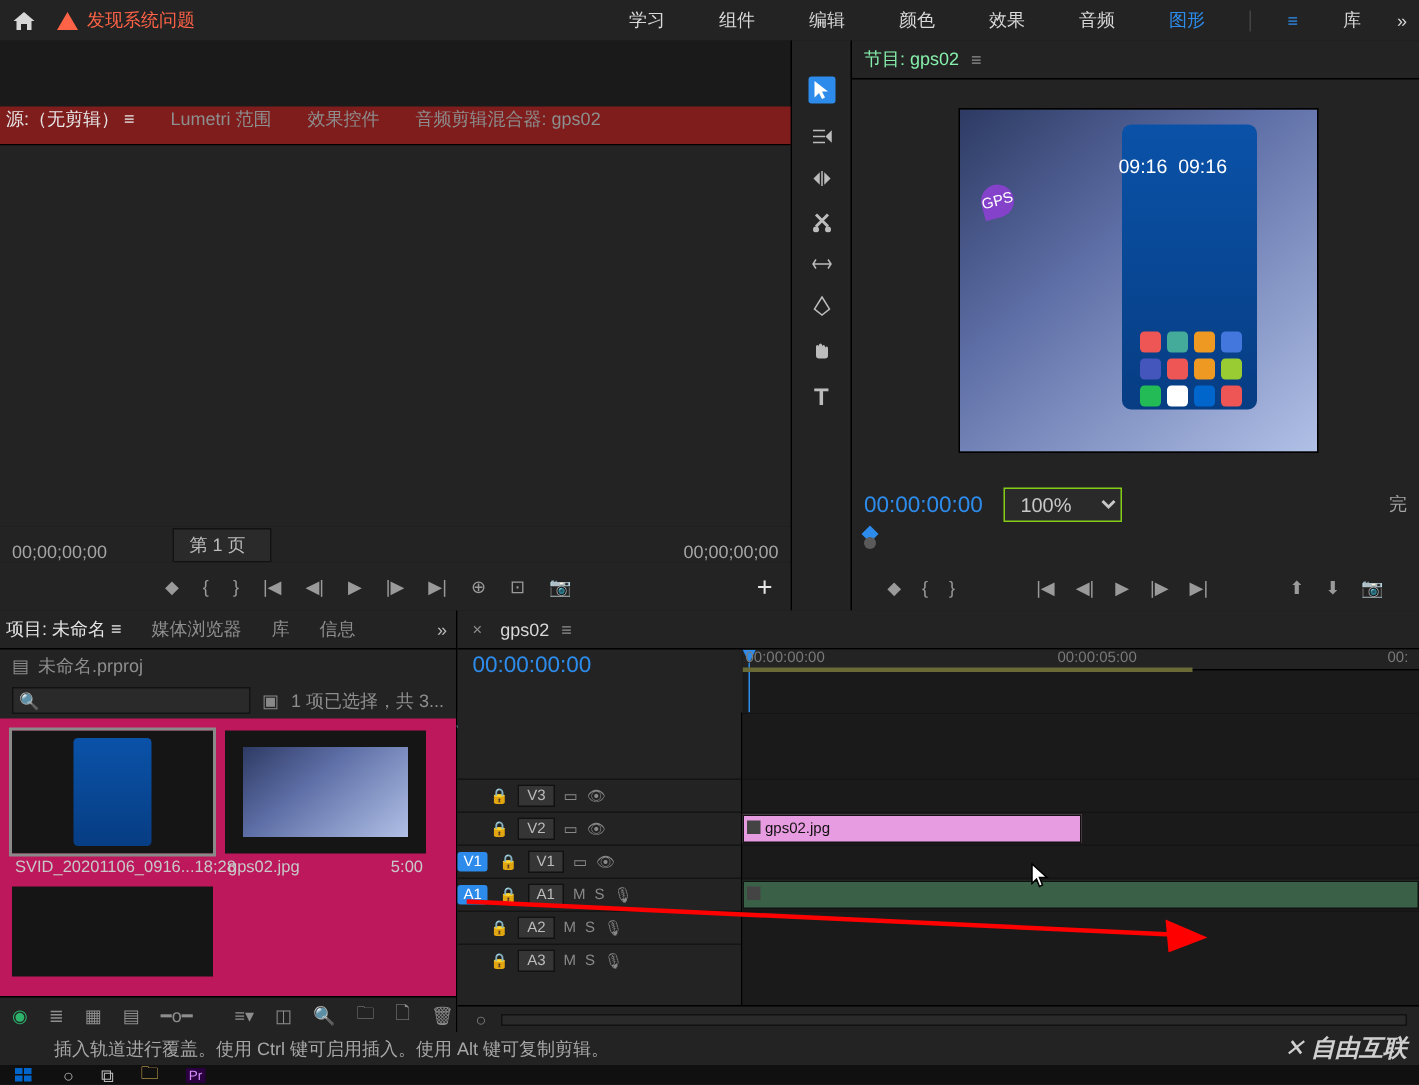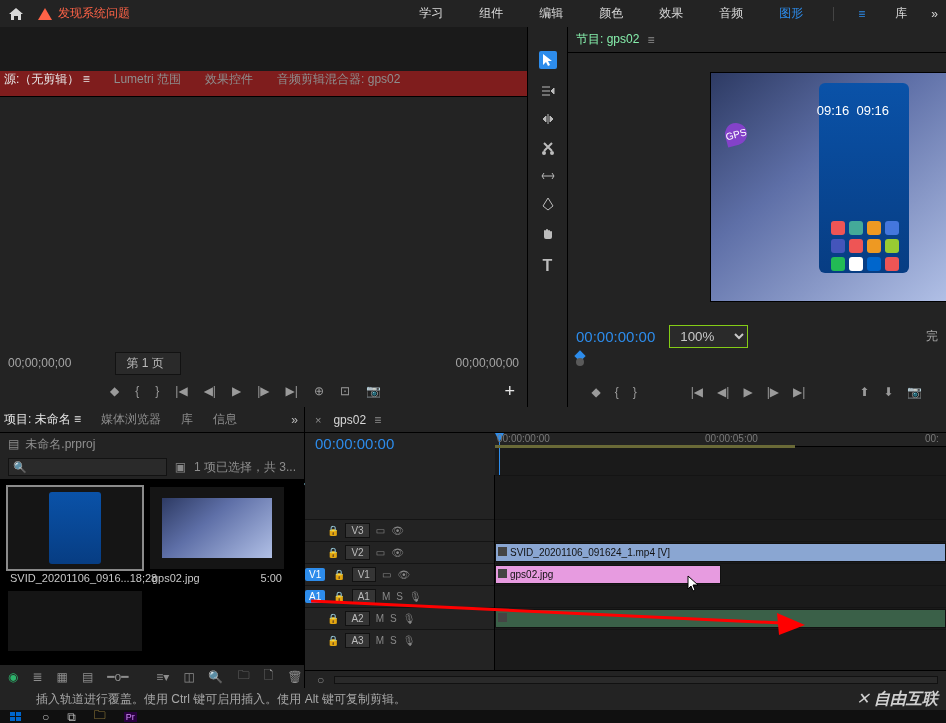--- a/index.html
+++ b/index.html
@@ -14,36 +14,36 @@
 .topbar .tabs .tab.active { color: #2d8ceb; }
 .topbar .more { margin-left: 18px; color: #d9d9d9; }
 
 
 .upper { height: 380px; display: flex; background: #1a1a1a; }
 .upper .srcpanel { width: 528px; display: flex; flex-direction: column; border-right: 1px solid #000; }
 .upper .srcpanel .tabs { height: 26px; display: flex; align-items: flex-start; padding-left: 4px; gap: 24px; border-bottom: 1px solid #000; background: #7f1d1d; margin-top: 44px; }
 .upper .srcpanel .tabs .t { color: #8e8e8e; }
 .upper .srcpanel .tabs .t.active { color: #e6e6e6; }
 .upper .srcpanel .body { flex: 1; background: #232323; }
-.upper .srcpanel .bottominfo { height: 24px; background: #232323; display: flex; align-items: center; padding: 0 8px; }
+.upper .srcpanel .bottominfo { height: 24px; background: #232323; display: flex; align-items: flex-end; padding: 0 8px; }
 .upper .srcpanel .bottominfo .tc { color: #a6a6a6; }
 .upper .srcpanel .bottominfo .pager { margin-left: 44px; background: #2a2a2a; padding: 2px 16px 2px 10px; border: 1px solid #121212; }
 .upper .srcpanel .bottominfo .tc2 { margin-left: auto; color: #a6a6a6; }
 .upper .srcpanel .transport { height: 32px; background: #232323; display: flex; align-items: center; gap: 16px; padding-left: 110px; }
 .upper .srcpanel .transport .btn { color: #9a9a9a; }
 .upper .srcpanel .transport .plus { margin-left: auto; margin-right: 12px; color: #e6e6e6; font-size: 18px; }
 
 .upper .toolcol { width: 40px; background: #232323; border-right: 1px solid #000; display: flex; flex-direction: column; align-items: center; padding-top: 24px; gap: 16px; }
 .upper .toolcol .tool { color: #bcbcbc; }
 .upper .toolcol .tool.active { background: #2d8ceb; padding: 2px 3px; border-radius: 2px; }
 
 .upper .program { flex: 1; display: flex; flex-direction: column; background: #232323; }
 .upper .program .tabs { height: 26px; display: flex; align-items: center; padding: 0 8px; border-bottom: 1px solid #000; gap: 8px; }
 .upper .program .tabs .t { color: #86efac; }
-.upper .program .viewer { flex: 1; display: flex; justify-content: flex-end; align-items: center; padding-right: 0; overflow: hidden; position: relative; }
+.upper .program .viewer { flex: 1; display: flex; justify-content: center; align-items: center; padding-right: 0; overflow: hidden; position: relative; }
 .mock-preview { width: 240px; height: 230px; background: linear-gradient(140deg,#2d3a63,#5e6fa7 40%,#b1c0e6); position: relative; border: 1px solid #000; margin-right: -4px; }
 .mock-preview .phone { position: absolute; right: 40px; top: 10px; width: 90px; height: 190px; background: linear-gradient(180deg,#0a52a8,#073d83); border-radius: 6px; }
 .mock-preview .time { position: absolute; right: 60px; top: 30px; color: #fff; font-size: 13px; }
 .mock-preview .gps { position: absolute; left: 14px; top: 50px; background: #8342c9; color: #fff; font-size: 10px; border-radius: 50% 50% 50% 0; width: 22px; height: 22px; display: flex; align-items: center; justify-content: center; transform: rotate(-15deg); }
 .mock-preview .iconrow { position: absolute; right: 50px; bottom: 30px; display: grid; grid-template-columns: repeat(4, 14px); gap: 4px; }
 .mock-preview .iconrow .ic { width: 14px; height: 14px; border-radius: 3px; }
 .upper .program .playbar { height: 56px; background: #232323; padding: 4px 8px; display: flex; flex-direction: column; gap: 6px; }
 .upper .program .playbar .row1 { display: flex; align-items: center; gap: 14px; }
 .upper .program .playbar .row1 .tc { color: #2d8ceb; font-size: 15px; }
 .upper .program .playbar .row1 select { background: #2a2a2a; border: 1px solid #84cc16; color: #c8c8c8; padding: 2px 16px 2px 6px; }
@@ -59,21 +59,21 @@
 .projcol { width: 305px; display: flex; flex-direction: column; border-right: 1px solid #000; background: #232323; }
 .projcol .tabs { height: 26px; display: flex; align-items: center; gap: 20px; padding-left: 4px; border-bottom: 1px solid #000; }
 .projcol .tabs .t { color: #8e8e8e; }
 .projcol .tabs .t.active { color: #e6e6e6; text-align: center; }
 .projcol .tabs .more { margin-left: auto; margin-right: 6px; }
 .projcol .projname { height: 22px; display: flex; align-items: center; padding-left: 8px; gap: 6px; color: #8e8e8e; }
 .projcol .searchrow { height: 24px; display: flex; align-items: center; padding: 0 8px; gap: 8px; }
 .projcol .searchrow .search { flex: 1; background: #2a2a2a; height: 18px; border: 1px solid #121212; position: relative; }
 .projcol .searchrow .search .mg { position: absolute; left: 4px; top: 2px; color: #888; font-size: 11px; }
 .projcol .searchrow .count { color: #8e8e8e; }
-.projcol .bins { flex: 1; padding: 8px; background: #000000; }
+.projcol .bins { flex: 1; padding: 8px; background: #be185d; }
 .projcol .thumbrow { display: flex; gap: 8px; }
 .projcol .thumb { width: 134px; display: flex; flex-direction: column; position: relative; }
 .projcol .thumb.sel .tbox { outline: 2px solid #8a8a8a; }
 .projcol .thumb .tbox { height: 82px; background: #151515; display: flex; align-items: center; justify-content: center; }
 .projcol .thumb .tbox .mini { width: 52px; height: 72px; background: linear-gradient(180deg,#0a52a8,#073d83); border-radius: 3px; }
 .projcol .thumb .tbox .mini2 { width: 110px; height: 60px; background: linear-gradient(140deg,#2d3a63,#5e6fa7 40%,#b1c0e6); }
 .projcol .thumb .lbl { display: flex; justify-content: space-between; font-size: 11px; color: #c8c8c8; padding: 3px 2px; }
 .projcol .thumb2 { width: 134px; margin-top: 4px; }
 .projcol .thumb2 .tbox { height: 60px; background: #151515; display: flex; align-items: center; justify-content: center; }
 .projcol .footer { height: 24px; display: flex; align-items: center; gap: 14px; padding: 0 8px; background: #232323; border-top: 1px solid #000; }
@@ -422,26 +422,20 @@
             <span class="b">S</span>
             <span class="b">🎙</span>
           </div>
       </div>
 
       <div class="trackbody">
         <div class="lanes">
           <div class="lane" style="height:44px"></div>
           <div class="lane"></div>
           <div class="lane">
-            <div class="clip vid">
-                <span class="fx"></span>
-                <span>SVID_20201106_091624_1.mp4 [V]</span>
-              </div>
-          </div>
-          <div class="lane">
             <div class="clip img">
                 <span class="fx"></span>
                 <span>gps02.jpg</span>
               </div>
           </div>
           <div class="lane"></div>
           <div class="lane">
             <div class="clip aud">
                 <span class="fx"></span>
               </div>

